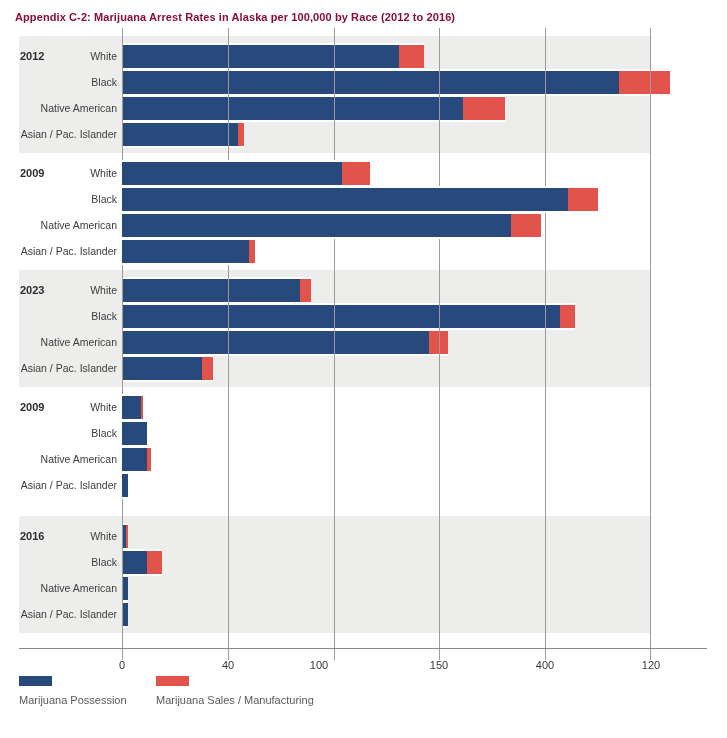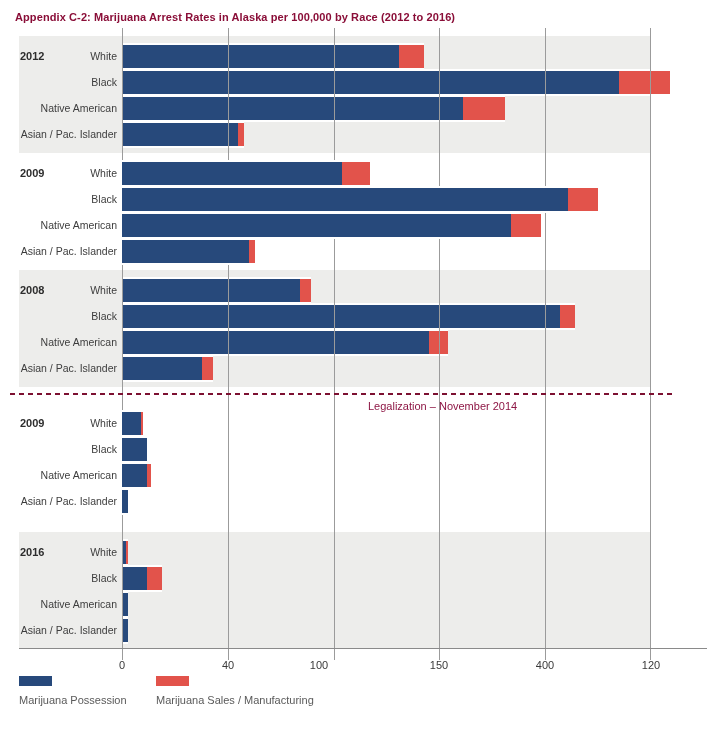--- a/index.html
+++ b/index.html
@@ -132,21 +132,21 @@
       <div class="row">
         <div class="race-label">Asian / Pac. Islander</div>
         <div class="stack">
           <div class="" style="width: 127px; background: rgb(39, 73, 123);"></div>
           <div class="" style="width: 6px; background: rgb(226, 83, 75);"></div>
         </div>
       </div>
     </div>
     <div class="group shaded">
       <div class="row">
-        <div class="year-label">2008</div>
+        <div class="year-label">2023</div>
         <div class="race-label">White</div>
         <div class="stack">
           <div class="" style="width: 178px; background: rgb(39, 73, 123);"></div>
           <div class="" style="width: 11px; background: rgb(226, 83, 75);"></div>
         </div>
       </div>
       <div class="row">
         <div class="race-label">Black</div>
         <div class="stack">
           <div class="" style="width: 438px; background: rgb(39, 73, 123);"></div>
@@ -160,24 +160,20 @@
           <div class="" style="width: 19px; background: rgb(226, 83, 75);"></div>
         </div>
       </div>
       <div class="row">
         <div class="race-label">Asian / Pac. Islander</div>
         <div class="stack">
           <div class="" style="width: 80px; background: rgb(39, 73, 123);"></div>
           <div class="" style="width: 11px; background: rgb(226, 83, 75);"></div>
         </div>
       </div>
-    </div>
-    <div class="divider">
-      <div class="dash-line"></div>
-      <div class="legal-label">Legalization – November 2014</div>
     </div>
     <div class="group">
       <div class="row">
         <div class="year-label">2009</div>
         <div class="race-label">White</div>
         <div class="stack">
           <div class="" style="width: 19px; background: rgb(39, 73, 123);"></div>
           <div class="" style="width: 2px; background: rgb(226, 83, 75);"></div>
         </div>
       </div>

